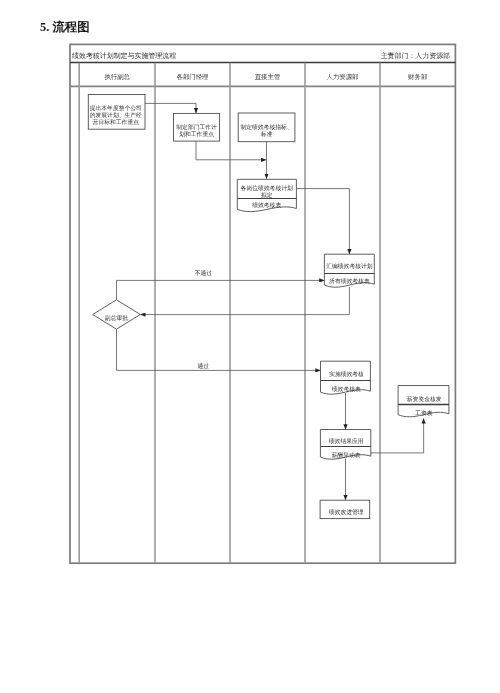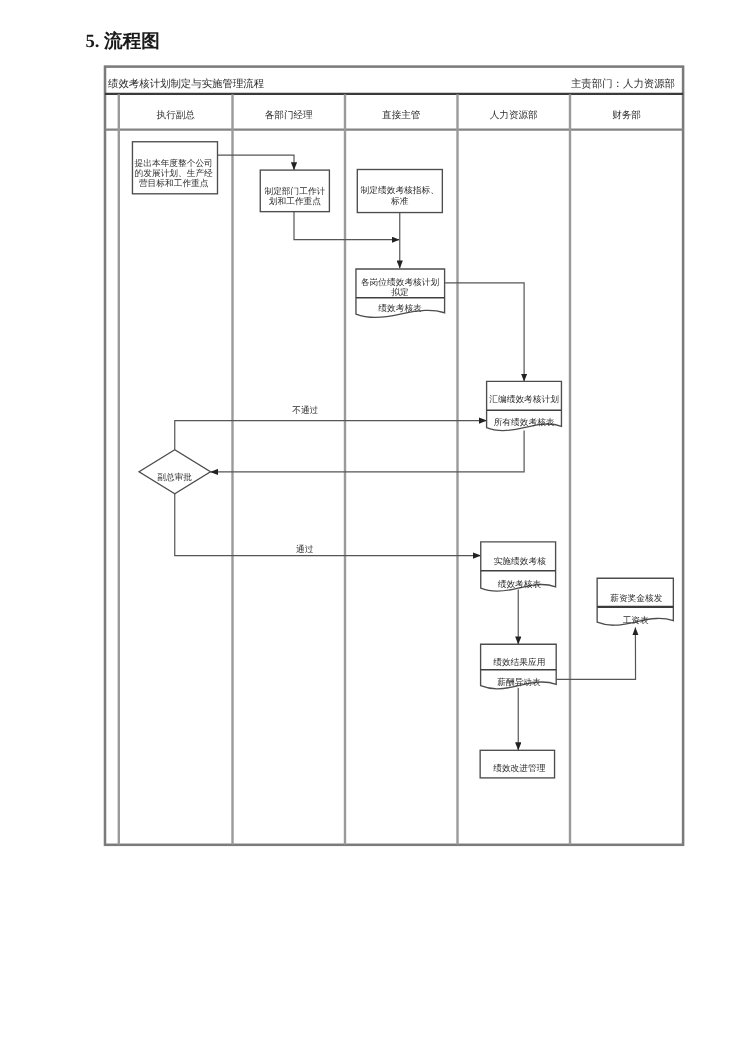--- a/index.html
+++ b/index.html
@@ -1,20 +1,20 @@
 <!DOCTYPE html>
 <html><head>
 <meta charset="utf-8">
 <style>
   html,body{margin:0;padding:0;background:#ffffff;}
   body{width:500px;height:693px;position:relative;
        font-family:"Liberation Serif",serif;color:#1a1a1a;
        -webkit-font-smoothing:antialiased;}
   .page{position:absolute;left:0;top:0;width:500px;height:693px;overflow:hidden;}
-  #heading{position:absolute;left:57px;top:19.5px;font-size:12.4px;font-weight:bold;
+  #heading{position:absolute;left:40px;top:19.5px;font-size:12.4px;font-weight:bold;
            line-height:14px;white-space:nowrap;}
   svg#chart{position:absolute;left:0;top:0;width:500px;height:693px;}
   svg#chart text{font-family:"Liberation Serif",serif;fill:#2b2b2b;}
   .t-hdr{font-size:6.95px;}
   .t-col{font-size:6.4px;text-anchor:middle;}
   .t-box{font-size:5.8px;text-anchor:middle;}
   .t-lbl{font-size:5.8px;text-anchor:middle;}
   .gridline{stroke:#9a9a9a;stroke-width:1.6;fill:none;}
   .gridthick{stroke:#7b7b7b;stroke-width:1.7;fill:none;}
   .shape{stroke:#4d4d4d;stroke-width:0.9;fill:#ffffff;}

